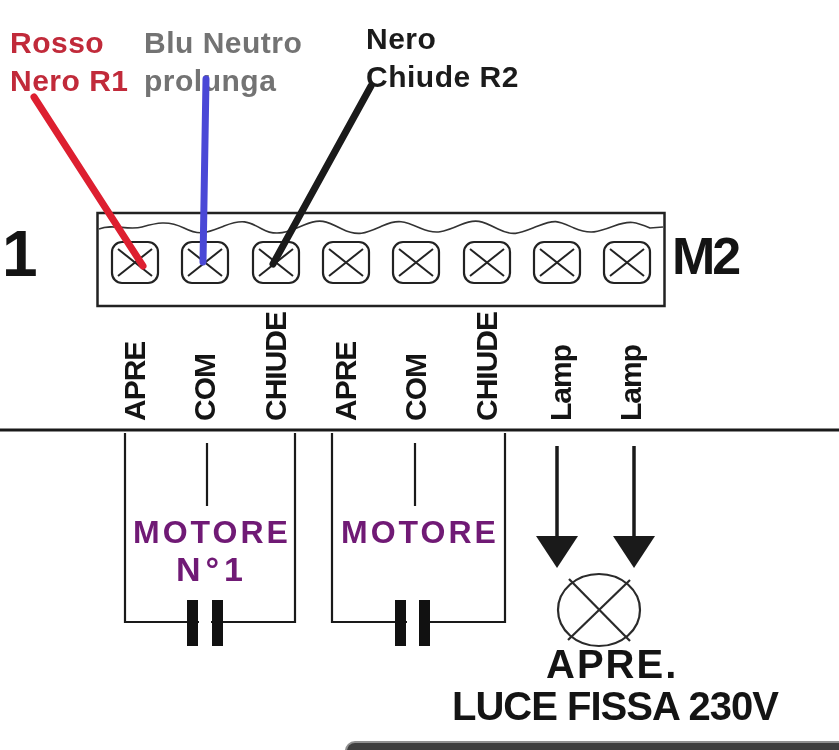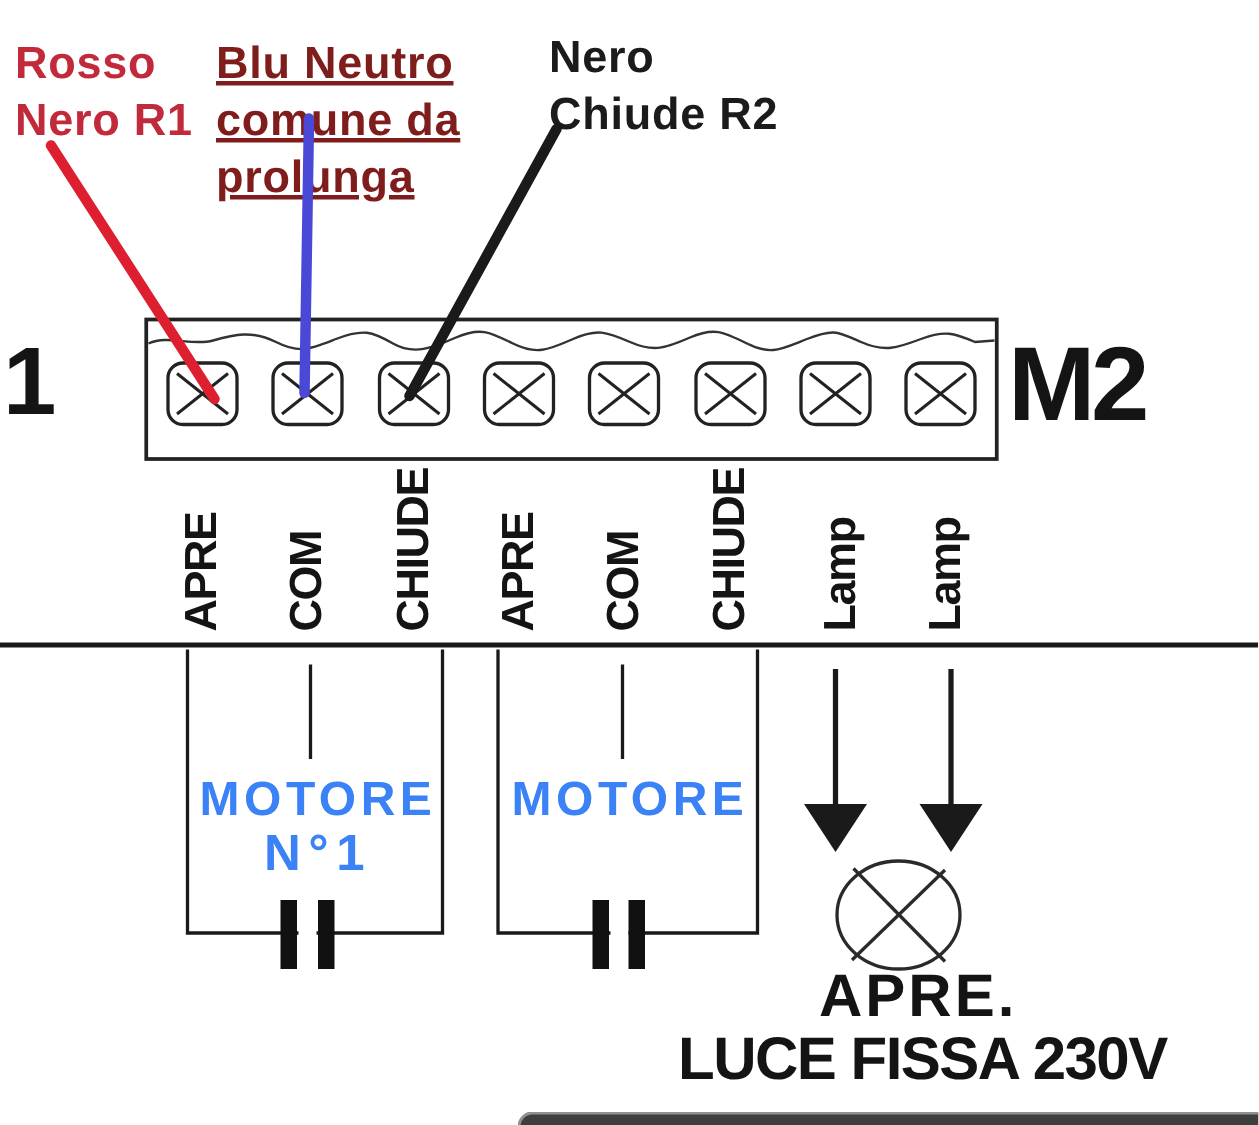--- a/index.html
+++ b/index.html
@@ -3,38 +3,38 @@
 <meta charset="utf-8">
 <style>
   html,body { margin:0; padding:0; background:#fff; }
   .canvas {
     position:relative; width:839px; height:750px; overflow:hidden;
     background:#ffffff; font-family:"Liberation Sans", sans-serif;
   }
   
   .ann { position:absolute; z-index:1; font-weight:600; font-size:30px; line-height:38px; letter-spacing:.5px; }
   .ann-red   { left:10px;  top:24px; color:#c12a3a; }
-  .ann-blue  { left:144px; top:24px; color:#7f1d1d;text-decoration:underline; }
+  .ann-blue  { left:144px; top:24px; color:#737373; }
   .ann-black { left:366px; top:20px; color:#1b1b1b; }
 
   
   svg.art { position:absolute; left:0; top:0; z-index:2; pointer-events:none; }
 
   .labels { position:absolute; left:0; top:0; width:839px; height:750px; z-index:3; }
 
   
   .tlabel {
     position:absolute; top:421px; height:28px; line-height:28px;
     transform-origin:0 0; transform:rotate(-90deg);
     white-space:nowrap; font-weight:bold; font-size:30px; letter-spacing:-1px; color:#141414;
   }
   .blk { position:absolute; color:#141414; font-weight:bold; }
   .m1partial { left:2px;  top:222px; font-size:64px; line-height:64px; letter-spacing:-3px; }
-  .m2 { left:672px; top:225px; font-size:70px; line-height:62px; letter-spacing:-3px; }
-  .motor { position:absolute; top:514px; width:178px; text-align:center; color:#3b82f6; font-weight:bold; }
+  .m2 { left:672px; top:225px; font-size:52px; line-height:62px; letter-spacing:-3px; }
+  .motor { position:absolute; top:514px; width:178px; text-align:center; color:#701a75; font-weight:bold; }
   .motor .l1 { font-size:32px; line-height:36px; letter-spacing:3px; }
   .motor .l2 { font-size:34px; line-height:38px; letter-spacing:5px; }
   .motor1 { left:123px; }
   .motor2 { left:331px; }
   .lamp-label   { left:546px; top:644px; font-size:40px; line-height:40px; letter-spacing:2px; }
   .lamp-caption { left:452px; top:685px; font-size:40px; line-height:42px; letter-spacing:-1px;text-align:right; }
 
   
   .bottom-bar {
     position:absolute; left:345px; top:741px; width:494px; height:22px;
@@ -46,21 +46,20 @@
 <body>
 
 <div class="canvas">
 
   <div class="ann ann-red">
     <div>Rosso</div>
     <div>Nero R1</div>
   </div>
   <div class="ann ann-blue">
     <div>Blu Neutro</div>
-    <div>comune da</div>
     <div>prolunga</div>
   </div>
   <div class="ann ann-black">
     <div>Nero</div>
     <div>Chiude R2</div>
   </div>
 
   <svg class="art" width="839" height="750" viewBox="0 0 839 750">
 
     <rect x="97.5" y="213" width="567" height="93" fill="#ffffff" stroke="#222" stroke-width="2.5"></rect>

